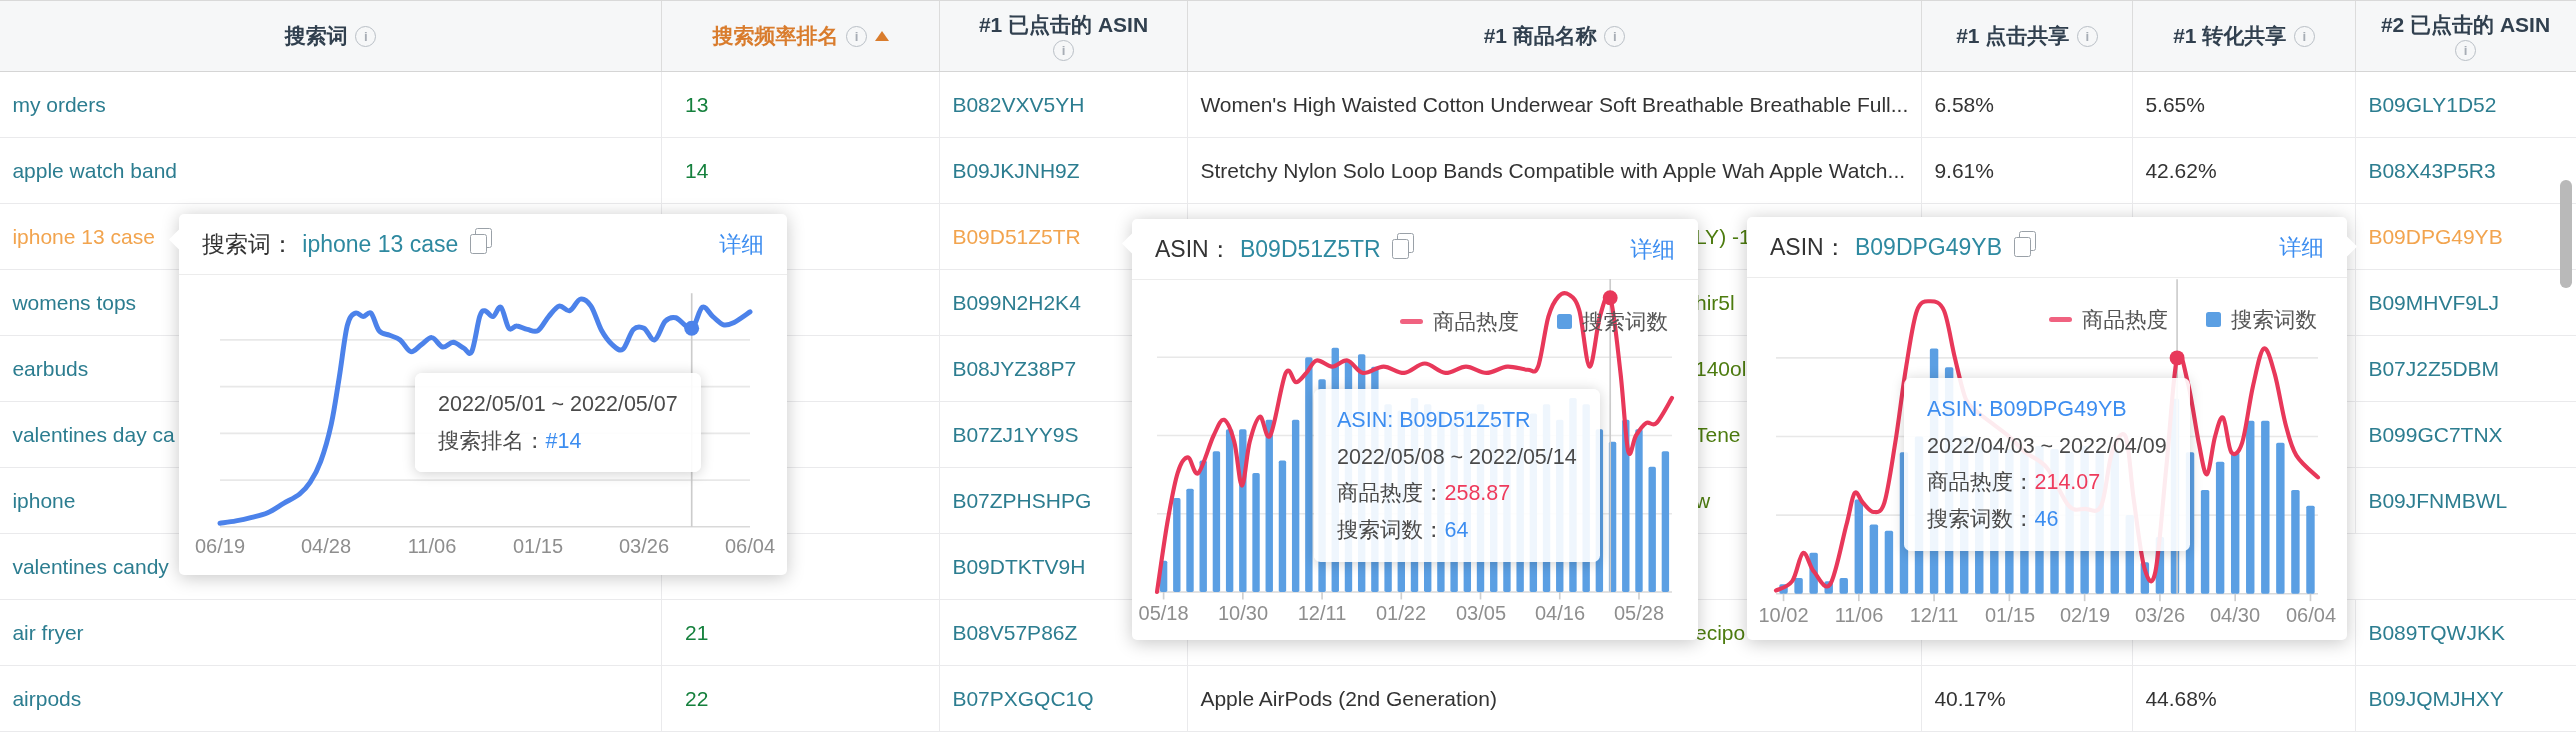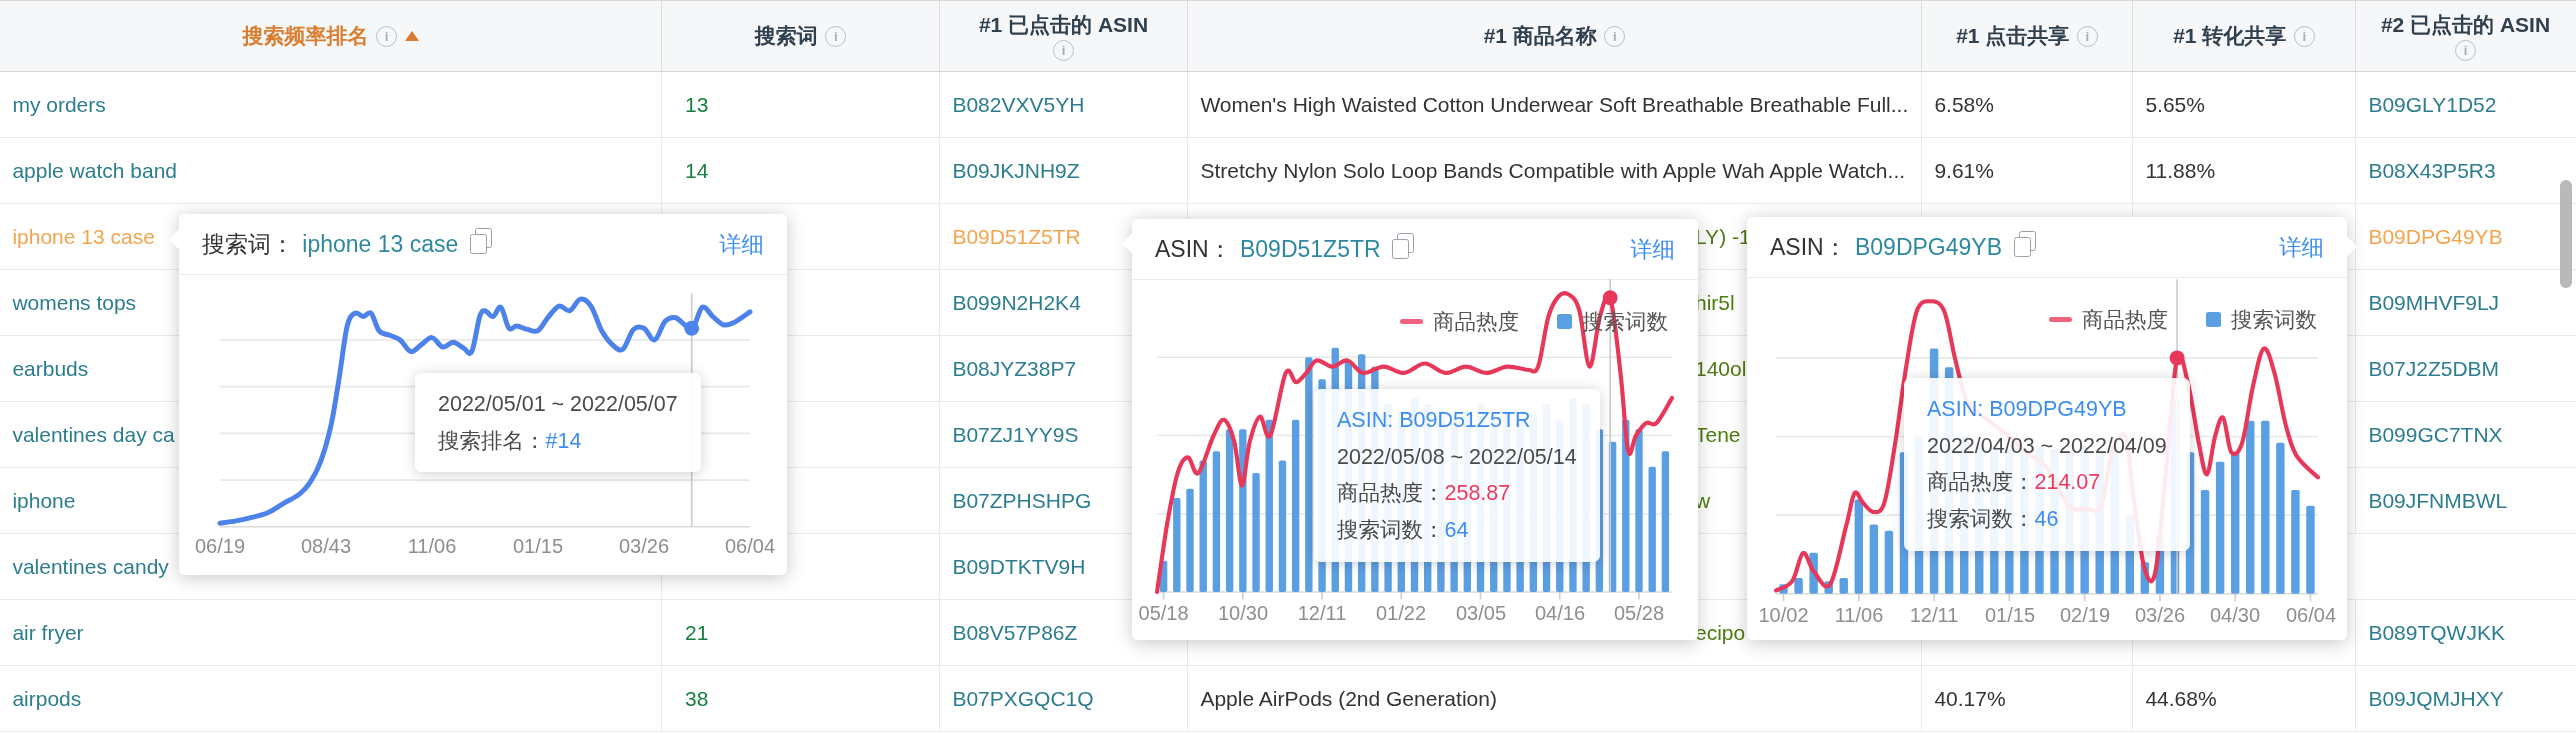--- a/index.html
+++ b/index.html
@@ -63,29 +63,29 @@
   
   .vscrollbar{position:absolute;right:4.1px;top:180px;width:11.6px;height:108px;background:#b9b9b9;
       border-radius:5.8px;z-index:20;}
 </style>
 </head>
 <body>
 
 <div class="app">
 
   <div class="grid thead">
+    <div class="th">
+      <span class="lbl">搜索词</span>
+      <span class="info-icon"></span>
+    </div>
     <div class="th th-rank">
       <span class="lbl">搜索频率排名</span>
       <span class="info-icon"></span>
       <span class="sort-asc"></span>
     </div>
-    <div class="th">
-      <span class="lbl">搜索词</span>
-      <span class="info-icon"></span>
-    </div>
     <div class="th twoline">
       <span class="lbl">#1 已点击的 ASIN</span>
       <span class="info-icon"></span>
     </div>
     <div class="th">
       <span class="lbl">#1 商品名称</span>
       <span class="info-icon"></span>
     </div>
     <div class="th">
       <span class="lbl">#1 点击共享</span>
@@ -138,21 +138,21 @@
           <a class="link a1">B09JKJNH9Z</a>
         </div>
       <div class="td">
         <span class="prod">Stretchy Nylon Solo Loop Bands Compatible with Apple Wah Apple Watch...</span>
         <span class="frag"></span>
       </div>
       <div class="td">
           <span>9.61%</span>
         </div>
       <div class="td">
-          <span>11.88%</span>
+          <span>42.62%</span>
         </div>
       <div class="td">
           <a class="link a2">B08X43P5R3</a>
         </div>
     </div>
 
     <div class="grid tr">
       <div class="td">
           <a class="link term hl">iphone 13 case</a>
         </div>
@@ -322,21 +322,21 @@
       <div class="td">
           <a class="link a2">B089TQWJKK</a>
         </div>
     </div>
 
     <div class="grid tr">
       <div class="td">
           <a class="link term">airpods</a>
         </div>
       <div class="td rank">
-          <span>38</span>
+          <span>22</span>
         </div>
       <div class="td">
           <a class="link a1">B07PXGQC1Q</a>
         </div>
       <div class="td">
         <span class="prod">Apple AirPods (2nd Generation)</span>
         <span class="frag"></span>
       </div>
       <div class="td">
           <span>40.17%</span>
@@ -365,21 +365,21 @@
           <line x1="0" y1="169.2" x2="640" y2="169.2" stroke="#e8e8e8" stroke-width="2"></line>
           <line x1="0" y1="225.6" x2="640" y2="225.6" stroke="#e8e8e8" stroke-width="2"></line>
           <line x1="0" y1="282" x2="640" y2="282" stroke="#d9d9d9" stroke-width="2"></line>
           <line x1="569.6" y1="0" x2="569.6" y2="282" stroke="#cccccc" stroke-width="2"></line>
           <path d="M0.0 277.8 C3.2 277.3 12.8 276.1 19.2 274.9 C25.6 273.8 32.0 272.4 38.4 270.7 C44.8 269.1 51.2 267.9 57.6 265.1 C64.0 262.3 70.4 257.6 76.8 253.8 C83.2 250.0 90.7 246.8 96.0 242.5 C101.3 238.3 104.5 235.0 108.8 228.4 C113.1 221.8 117.3 214.8 121.6 203.0 C125.9 191.3 130.7 174.8 134.4 157.9 C138.1 141.0 140.8 121.3 144.0 101.5 C147.2 81.8 150.4 52.4 153.6 39.5 C156.8 26.6 160.0 25.9 163.2 24.0 C166.4 22.1 169.6 28.2 172.8 28.2 C176.0 28.2 179.2 21.2 182.4 24.0 C185.6 26.8 188.3 40.7 192.0 45.1 C195.7 49.6 200.5 48.9 204.8 50.8 C209.1 52.6 213.3 53.1 217.6 56.4 C221.9 59.7 226.1 69.6 230.4 70.5 C234.7 71.4 238.9 64.9 243.2 62.0 C247.5 59.2 251.7 53.1 256.0 53.6 C260.3 54.0 264.5 63.9 268.8 64.9 C273.1 65.8 277.3 59.0 281.6 59.2 C285.9 59.5 290.7 64.4 294.4 66.3 C298.1 68.1 300.8 76.8 304.0 70.5 C307.2 64.2 310.9 36.4 313.6 28.2 C316.3 20.0 317.3 21.1 320.0 21.1 C322.7 21.1 326.4 28.9 329.6 28.2 C332.8 27.5 336.0 14.6 339.2 16.9 C342.4 19.3 345.6 38.5 348.8 42.3 C352.0 46.1 354.7 39.2 358.4 39.5 C362.1 39.7 366.9 42.8 371.2 43.7 C375.5 44.6 379.7 47.7 384.0 45.1 C388.3 42.5 392.5 33.1 396.8 28.2 C401.1 23.3 405.3 16.7 409.6 15.5 C413.9 14.3 418.1 22.6 422.4 21.1 C426.7 19.7 430.9 8.0 435.2 7.1 C439.5 6.1 443.7 9.2 448.0 15.5 C452.3 21.9 456.5 37.4 460.8 45.1 C465.1 52.9 469.3 58.3 473.6 62.0 C477.9 65.8 482.1 70.7 486.4 67.7 C490.7 64.6 494.9 47.9 499.2 43.7 C503.5 39.5 507.7 40.2 512.0 42.3 C516.3 44.4 520.5 57.8 524.8 56.4 C529.1 55.0 533.3 38.3 537.6 33.8 C541.9 29.4 545.1 28.2 550.4 29.6 C555.7 31.0 564.3 44.4 569.6 42.3 C574.9 40.2 578.1 19.3 582.4 16.9 C586.7 14.6 590.9 24.7 595.2 28.2 C599.5 31.7 603.7 36.9 608.0 38.1 C612.3 39.2 615.5 37.8 620.8 35.3 C626.1 32.7 636.8 24.7 640.0 22.6" fill="none" stroke="#4c82ea" stroke-width="6" stroke-linecap="round"></path>
           <circle cx="569.6" cy="42.3" r="9" fill="#4c82ea"></circle>
         </svg>
       </div>
     <div class="xlabels" style="top: 321px; left: 41px; width: 530px;">
         <span style="left: 0px;">06/19</span>
-        <span style="left: 106px;">08/43</span>
+        <span style="left: 106px;">04/28</span>
         <span style="left: 212px;">11/06</span>
         <span style="left: 318px;">01/15</span>
         <span style="left: 424px;">03/26</span>
         <span style="left: 530px;">06/04</span>
       </div>
     <div class="chart-tooltip" style="left:236px;top:159px;">
       <div>2022/05/01 ~ 2022/05/07</div>
       <div>
         <span>搜索排名：</span><span class="tt-blue">#14</span>
       </div>

